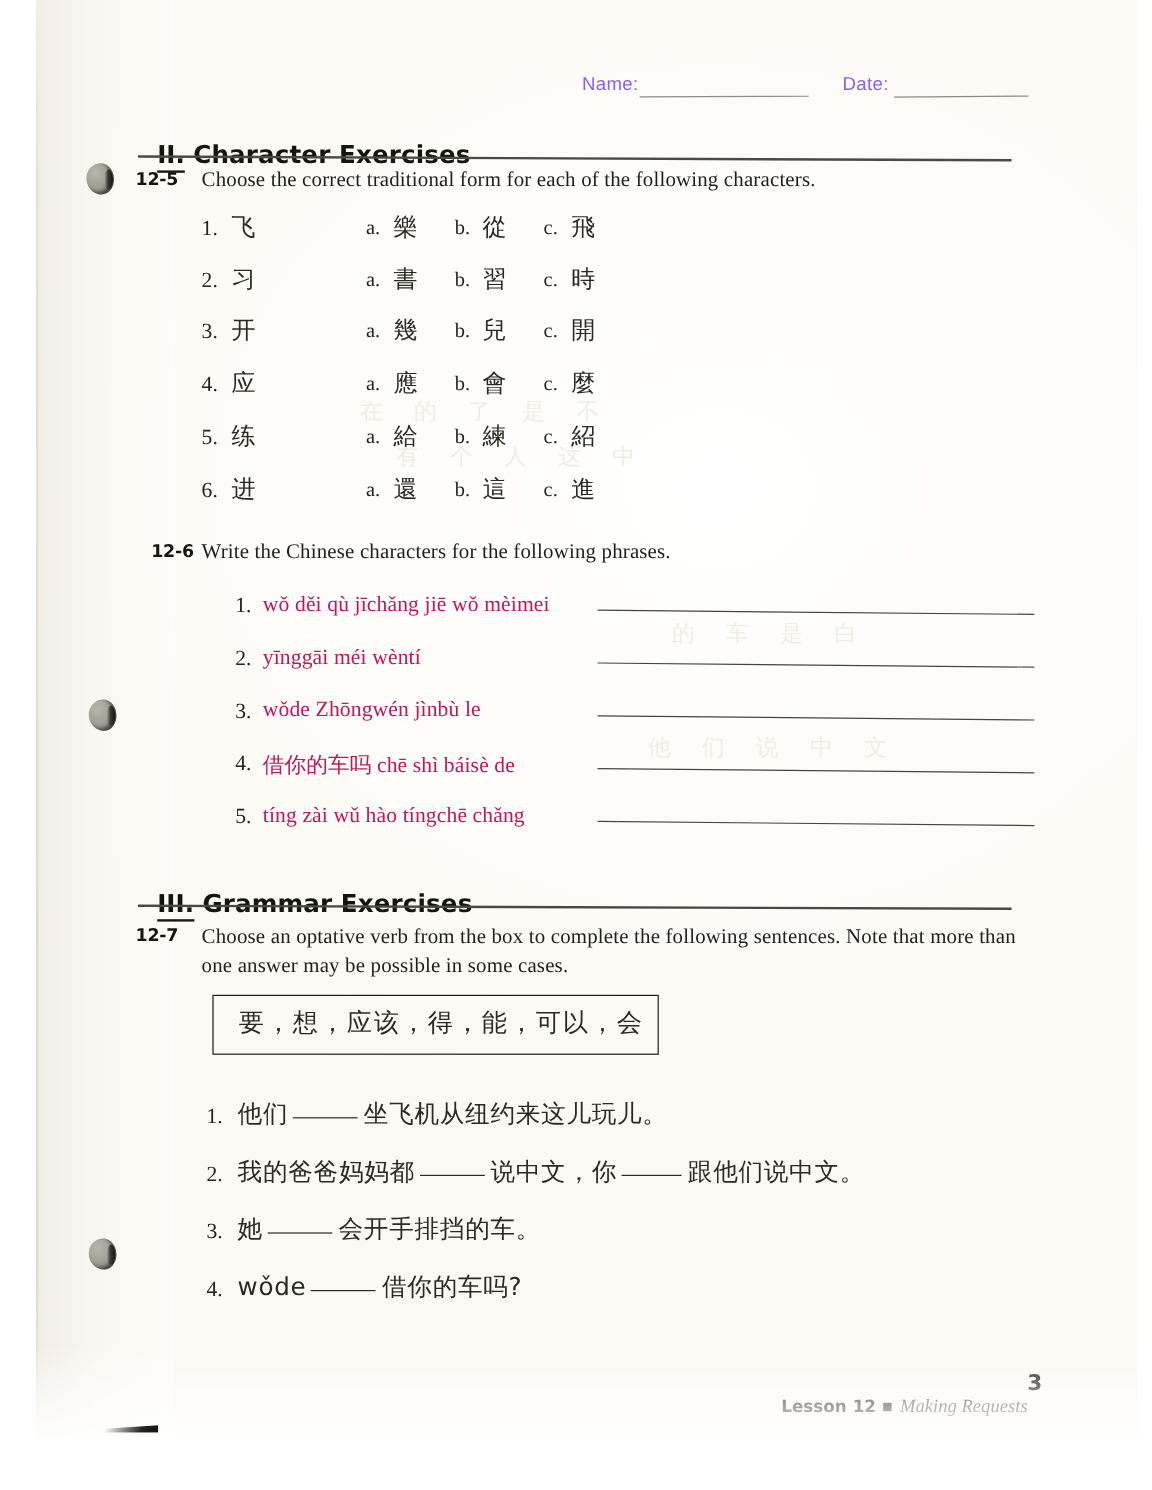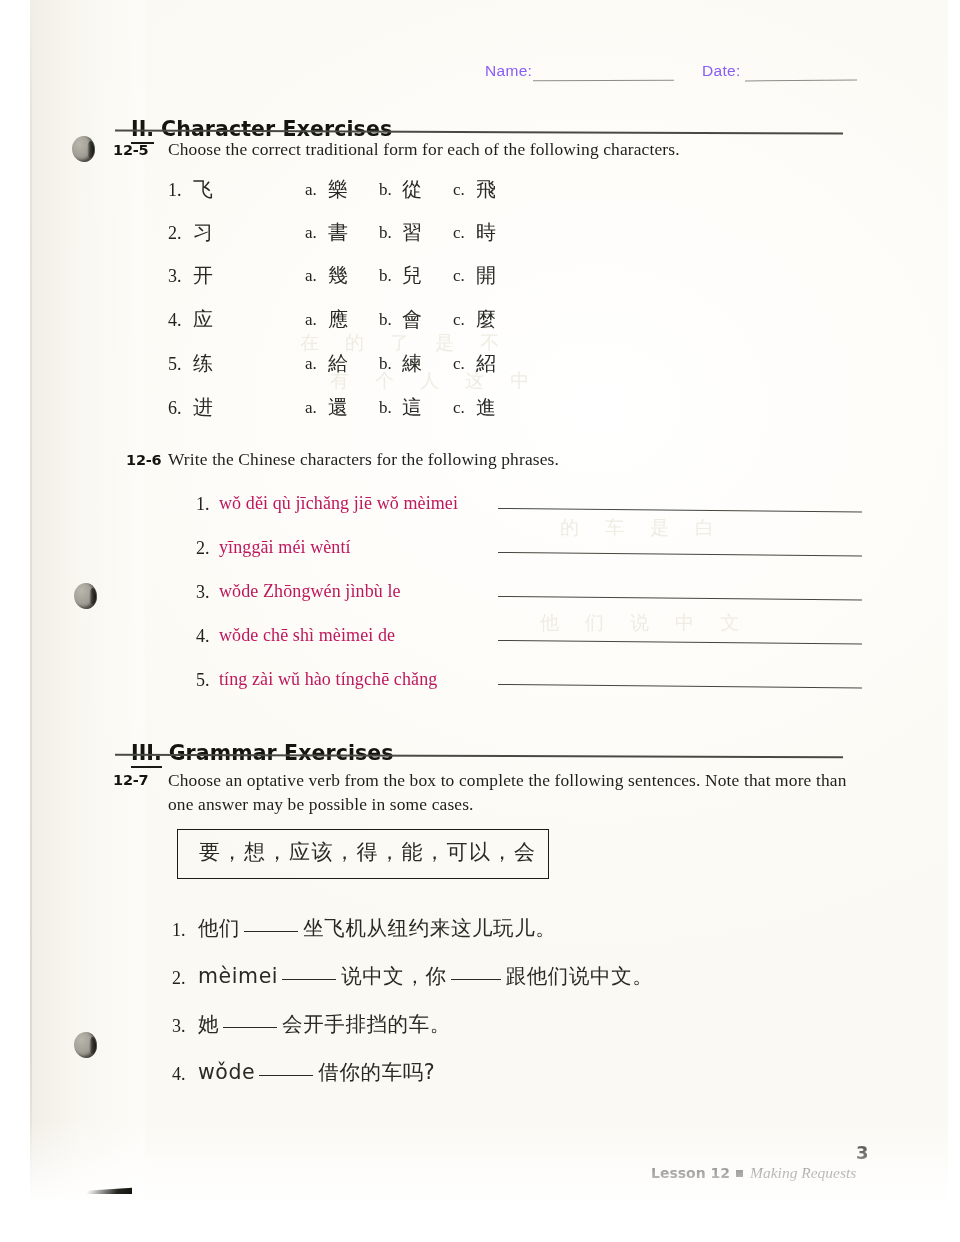--- a/index.html
+++ b/index.html
@@ -335,21 +335,21 @@
 
   <div class="txt q-index" style="left:196px; top:538px;">2.</div>
   <div class="txt pinyin" style="left:219px; top:537px;">yīnggāi méi wèntí</div>
   <div class="ansline" style="left:498px; top:552px; width:364px; transform:rotate(0.55deg);"></div>
 
   <div class="txt q-index" style="left:196px; top:582px;">3.</div>
   <div class="txt pinyin" style="left:219px; top:581px;">wǒde Zhōngwén jìnbù le</div>
   <div class="ansline" style="left:498px; top:596px; width:364px; transform:rotate(0.55deg);"></div>
 
   <div class="txt q-index" style="left:196px; top:626px;">4.</div>
-  <div class="txt pinyin" style="left:219px; top:625px;">wǒde chē shì mèimei de</div>
+  <div class="txt pinyin" style="left:219px; top:625px;">借你的车吗 chē shì báisè de</div>
   <div class="ansline" style="left:498px; top:640px; width:364px; transform:rotate(0.55deg);"></div>
 
   <div class="txt q-index" style="left:196px; top:670px;">5.</div>
   <div class="txt pinyin" style="left:219px; top:669px;">tíng zài wǔ hào tíngchē chǎng</div>
   <div class="ansline" style="left:498px; top:684px; width:364px; transform:rotate(0.55deg);"></div>
 
   <div class="txt" style="left:115px; top:723px;">
     <span class="sect-roman">III.</span><span class="sect-head" style="margin-left:7px;">Grammar Exercises</span>
   </div>
   <div class="rule" style="left:115px; top:755px; width:728px; transform:rotate(0.2deg);"></div>
@@ -357,21 +357,21 @@
   <div class="txt exnum" style="left:113px; top:772px;">12-7</div>
   <div class="instr2" style="position:absolute; left:168px; top:768px;">Choose an optative verb from the box to complete the following sentences. Note that more than one answer may be possible in some cases.</div>
 
   <div id="wordbox"></div>
   <div id="wordbox-text">要，想，应该，得，能，可以，会</div>
 
   <div class="txt g-num" style="left:172px; top:920px;">1.</div>
   <div class="txt g-sent" style="left:198px; top:914px;"><span>他们</span><span class="blank-u"></span><span>坐飞机从纽约来这儿玩儿。</span></div>
 
   <div class="txt g-num" style="left:172px; top:968px;">2.</div>
-  <div class="txt g-sent" style="left:198px; top:962px;"><span>mèimei</span><span class="blank-u"></span><span>说中文，你</span><span class="blank-u short"></span><span>跟他们说中文。</span></div>
+  <div class="txt g-sent" style="left:198px; top:962px;"><span>我的爸爸妈妈都</span><span class="blank-u"></span><span>说中文，你</span><span class="blank-u short"></span><span>跟他们说中文。</span></div>
 
   <div class="txt g-num" style="left:172px; top:1016px;">3.</div>
   <div class="txt g-sent" style="left:198px; top:1010px;"><span>她</span><span class="blank-u"></span><span>会开手排挡的车。</span></div>
 
   <div class="txt g-num" style="left:172px; top:1064px;">4.</div>
   <div class="txt g-sent" style="left:198px; top:1058px;"><span>wǒde</span><span class="blank-u"></span><span>借你的车吗?</span></div>
 
   <div class="txt" style="left:635px; top:1146px;">
     <span class="foot-lesson">Lesson 12</span><span class="foot-sq"></span><span class="foot-title">Making Requests</span>
   </div>

